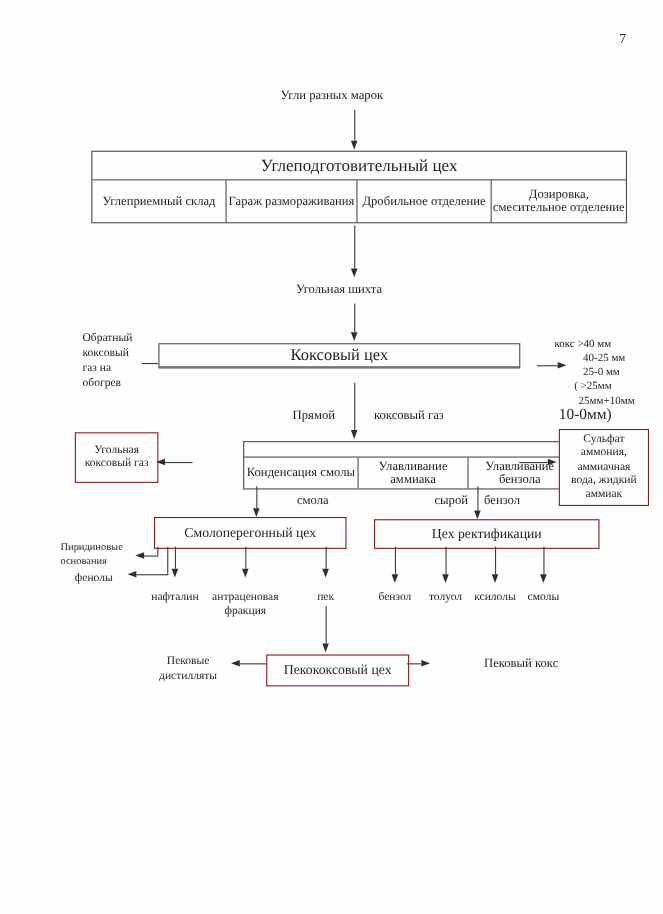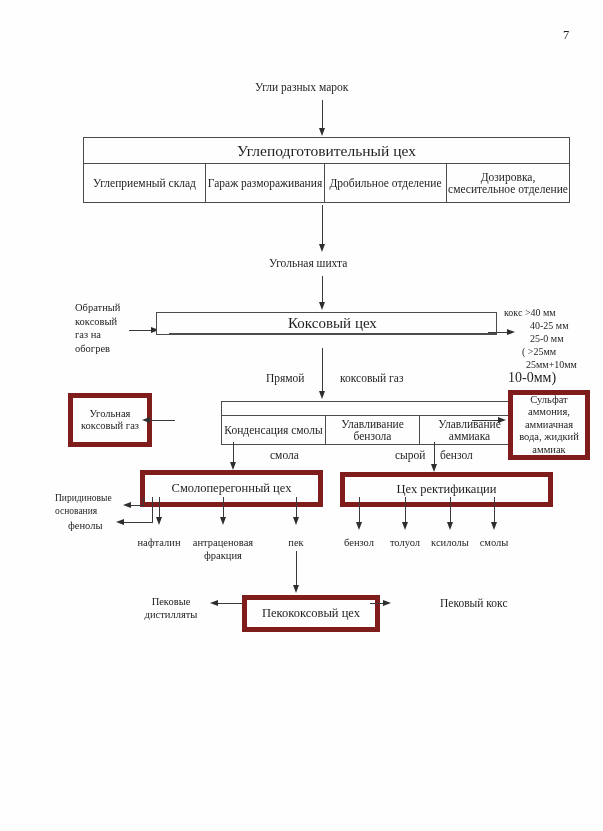--- a/index.html
+++ b/index.html
@@ -4,21 +4,21 @@
 <style>
   html,body{margin:0;padding:0;background:#e8e8e8;}
   #page{position:relative;width:603px;height:831px;background:#fefefe;
         font-family:"Liberation Serif","DejaVu Serif",serif;color:#1f1f1f;
         overflow:hidden;margin:0 auto;}
   .lbl{position:absolute;font-size:11.5px;line-height:13px;white-space:nowrap;}
   .sm{font-size:10.5px;line-height:12.5px;}
   .xs{font-size:9.5px;line-height:12.5px;}
   .ctr{text-align:center;}
   
-  .box{position:absolute;border:5px solid #7f1d1d;background:#fefefe;
+  .box{position:absolute;border:1px solid #7f1d1d;background:#fefefe;
        display:flex;align-items:center;justify-content:center;text-align:center;}
   .tbl{position:absolute;border:1px solid #4c4c4c;background:#fefefe;}
   .tbl .hdr{border-bottom:1px solid #4c4c4c;display:flex;align-items:center;
             justify-content:center;text-align:center;}
   .tbl .row{display:flex;}
   .tbl .cell{display:flex;align-items:center;justify-content:center;text-align:center;
              font-size:11.5px;line-height:12.5px;box-sizing:border-box;}
   .tbl .cell + .cell{border-left:1px solid #4c4c4c;}
   
   .vl{position:absolute;width:1px;background:#3a3a3a;}
@@ -57,21 +57,21 @@
 
   <div class="lbl" style="left:269px;top:257px;">Угольная шихта</div>
 
   <div class="vl" style="left:322px;top:276px;height:26px;"></div>
   <div class="ad" style="left:318.5px;top:302px;"></div>
 
   <div class="lbl sm" style="left:75px;top:301px;width:56px;white-space:normal;line-height:13.5px;">Обратный коксовый газ на обогрев</div>
   <div class="hl" style="left:129px;top:330px;width:22px;"></div>
   <div class="ar" style="left:151px;top:326.5px;"></div>
 
-  <div class="tbl" style="left:156px;top:312px;width:327px;padding-left:12px;">
+  <div class="tbl" style="left:144px;top:312px;width:327px;">
     <div class="hdr" style="height:20px;font-size:15px;">Коксовый цех</div>
   </div>
 
   <div class="hl" style="left:488px;top:332px;width:19px;"></div>
   <div class="ar" style="left:507px;top:328.5px;"></div>
 
   <div class="lbl" style="left:504px;top:306px;font-size:10px;">кокс &gt;40 мм</div>
   <div class="lbl" style="left:530px;top:319px;font-size:10px;">40-25 мм</div>
   <div class="lbl" style="left:530px;top:332px;font-size:10px;">25-0 мм</div>
   <div class="lbl" style="left:522px;top:345px;font-size:10px;">( &gt;25мм</div>
@@ -80,22 +80,22 @@
 
   <div class="vl" style="left:322px;top:348px;height:43px;"></div>
   <div class="ad" style="left:318.5px;top:391px;"></div>
   <div class="lbl" style="left:266px;top:372px;">Прямой</div>
   <div class="lbl" style="left:340px;top:372px;">коксовый газ</div>
 
   <div class="tbl" style="left:175px;top:401px;width:297px;margin-left:46px;">
     <div class="hdr" style="height:13px;"></div>
     <div class="row" style="height:28px;">
       <div class="cell" style="width:103px;">Конденсация смолы</div>
+      <div class="cell" style="width:100px;">Улавливание аммиака</div>
       <div class="cell" style="flex:1;">Улавливание бензола</div>
-      <div class="cell" style="width:100px;">Улавливание аммиака</div>
     </div>
   </div>
 
   <div class="box sm" style="left:68px;top:393px;width:74px;height:44px;">
     <span>Угольная коксовый газ</span>
   </div>
   <div class="al" style="left:142px;top:416.5px;"></div>
   <div class="hl" style="left:150px;top:420px;width:25px;"></div>
 
   <div class="box sm" style="left:508px;top:390px;width:82px;height:70px;padding:0 4px;box-sizing:border-box;">

